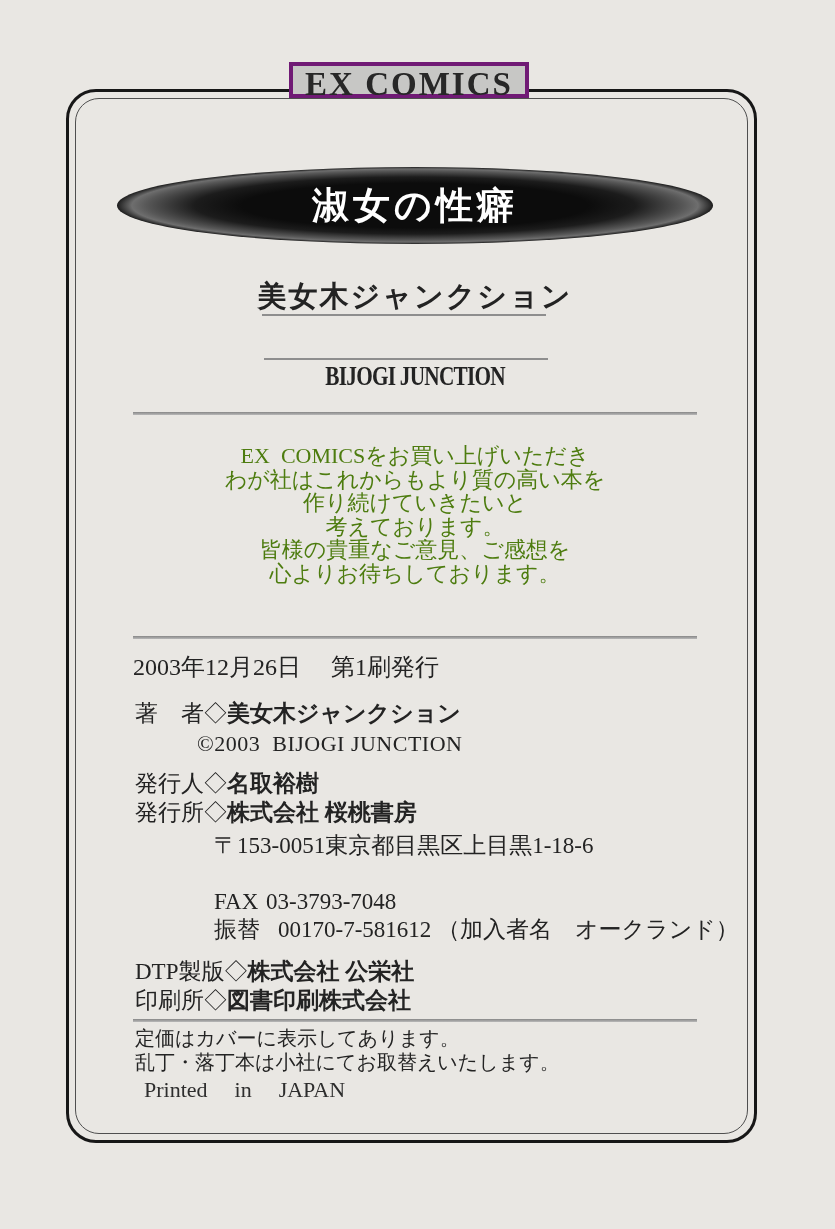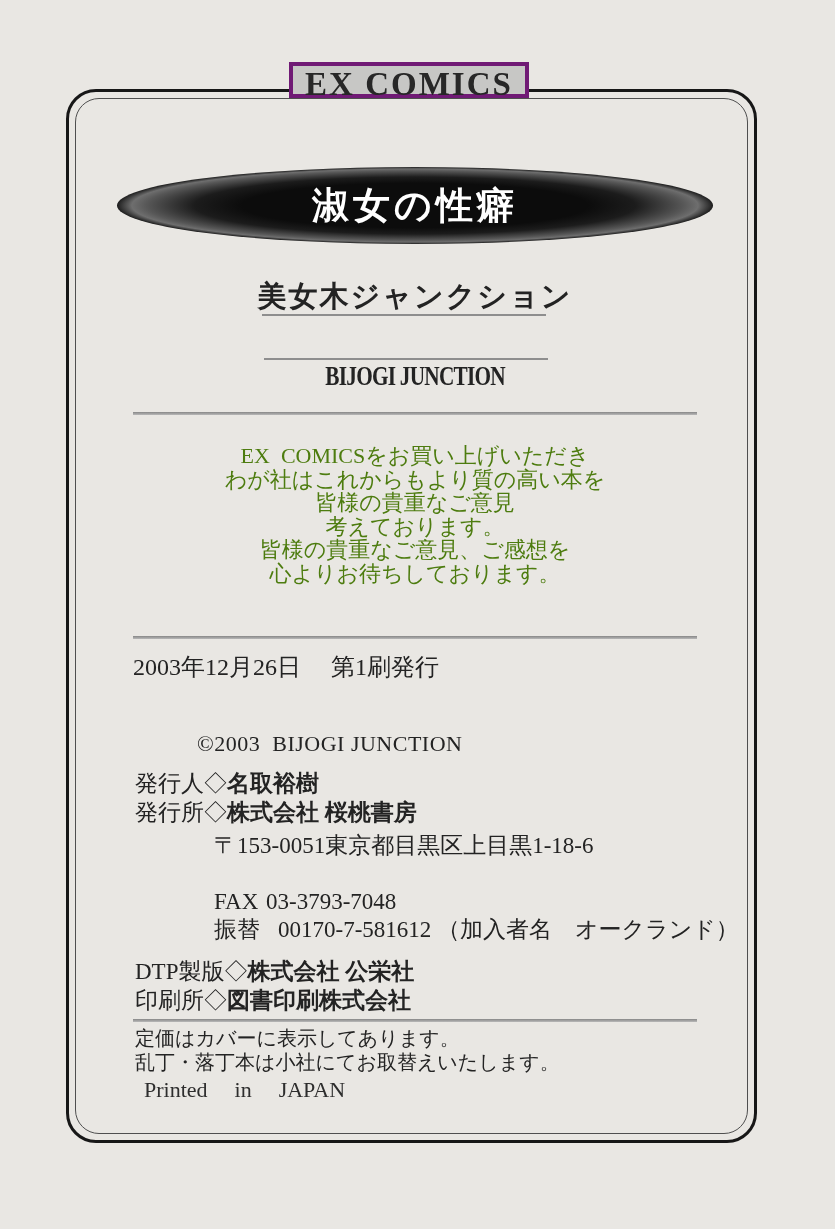--- a/index.html
+++ b/index.html
@@ -78,30 +78,31 @@
   <div class="abs line center564 author-jp">美女木ジャンクション</div>
   <div class="uline" style="left:262px;top:314px;width:284px;"></div>
   <div class="abs line center564 author-en"><span>BIJOGI JUNCTION</span></div>
   <div class="uline" style="left:264px;top:358px;width:284px;"></div>
 
   <div class="rule" style="top:412px;"></div>
 
   <div class="abs center564 message">
     <div class="line">EX  COMICSをお買い上げいただき</div>
     <div class="line">わが社はこれからもより質の高い本を</div>
-    <div class="line">皆様の貴重なご意見</div>
+    <div class="line">作り続けていきたいと</div>
     <div class="line">考えております。</div>
     <div class="line">皆様の貴重なご意見、ご感想を</div>
     <div class="line">心よりお待ちしております。</div>
   </div>
 
   <div class="rule" style="top:636px;"></div>
 
   <div class="abs line dateline"><span>2003年12月26日</span><span class="gap">第1刷発行</span></div>
 
+  <div class="abs line credit" style="top:702px;"><span>著　者◇</span><span class="b">美女木ジャンクション</span></div>
   <div class="abs line copyright">©2003  BIJOGI JUNCTION</div>
 
   <div class="abs line credit" style="top:772px;"><span>発行人◇</span><span class="b">名取裕樹</span></div>
   <div class="abs line credit" style="top:801px;"><span>発行所◇</span><span class="b">株式会社 桜桃書房</span></div>
 
   <div class="abs line indent" style="top:834px;"><span class="zip">〒153-0051</span><span>東京都目黒区上目黒1-18-6</span></div>
   <div class="abs line indent" style="top:890px;"><span class="lblw">FAX</span><span>03-3793-7048</span></div>
   <div class="abs line indent" style="top:918px;"><span class="lblw2">振替</span><span>00170-7-581612 （加入者名　オークランド）</span></div>
 
   <div class="abs line credit" style="top:960px;"><span>DTP製版◇</span><span class="b">株式会社 公栄社</span></div>

